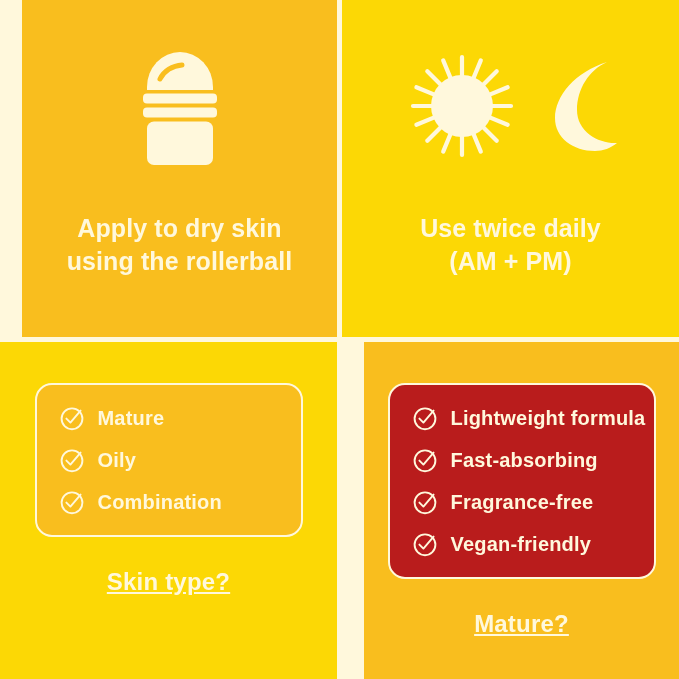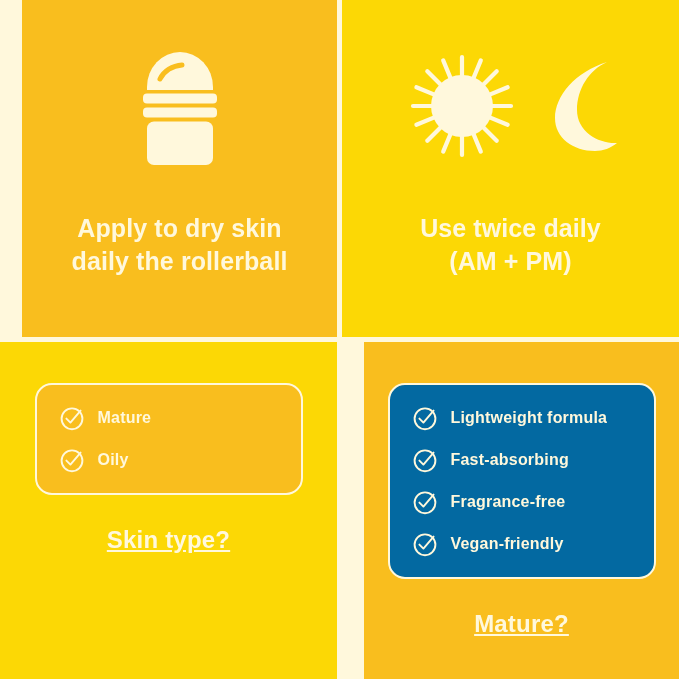--- a/index.html
+++ b/index.html
@@ -62,28 +62,28 @@
     width:268px;
     border:2px solid #FFF8DC;
     border-radius:17px;
     box-sizing:border-box;
     padding:20px 0 20px 22px;
     display:flex;flex-direction:column;
     justify-content:center;
     gap:16px;
   }
   .card-gold{background:#F9BE1E;}
-  .card-yellow{background:#0369a1;text-align:right;}
+  .card-yellow{background:#b91c1c;text-align:right;}
   .check-row{
     display:flex;align-items:center;gap:13px;
   }
   .check-icon{flex:0 0 auto;display:block;}
   .check-label{
     color:#FFF8DC;
-    font-size:16px;
+    font-size:20px;
     font-weight:700;
     line-height:1;
     white-space:nowrap;
     letter-spacing:.2px;
   }
   .bot-caption{
     margin-top:31px;
     width:100%;
     text-align:center;
     color:#FFF8DC;
@@ -108,21 +108,21 @@
 
         <rect x="6" y="46.5" width="74" height="10" rx="4" fill="#FFF8DC"></rect>
 
         <rect x="6" y="60.5" width="74" height="10" rx="4" fill="#FFF8DC"></rect>
 
         <rect x="10" y="74.5" width="66" height="43.5" rx="7" fill="#FFF8DC"></rect>
       </svg>
     </div>
     <div class="caption">
       <span class="line">Apply to dry skin</span>
-      <span class="line">daily the rollerball</span>
+      <span class="line">using the rollerball</span>
     </div>
   </div>
 
   <div class="panel panel-top bg-yellow">
     <div class="icon-area sunmoon">
 
       <svg width="126" height="126" viewBox="0 0 126 126">
         <circle cx="63" cy="63" r="31" fill="#FFF8DC"></circle>
         <g stroke="#FFF8DC" stroke-width="4.2" stroke-linecap="round">
           <line x1="63" y1="38" x2="63" y2="14"></line>
@@ -169,20 +169,27 @@
 
       <div class="check-row">
         <svg class="check-icon" width="26" height="26" viewBox="0 0 26 26">
           <circle cx="13" cy="13.8" r="10.4" fill="none" stroke="#FFF8DC" stroke-width="1.9"></circle>
           <path d="M7.4 13.6 L11.4 17.6 L21.6 5.6" fill="none" stroke="#FFF8DC" stroke-width="1.9" stroke-linecap="round" stroke-linejoin="round"></path>
         </svg>
         <span class="check-label">Oily</span>
       </div>
 
 
+      <div class="check-row">
+        <svg class="check-icon" width="26" height="26" viewBox="0 0 26 26">
+          <circle cx="13" cy="13.8" r="10.4" fill="none" stroke="#FFF8DC" stroke-width="1.9"></circle>
+          <path d="M7.4 13.6 L11.4 17.6 L21.6 5.6" fill="none" stroke="#FFF8DC" stroke-width="1.9" stroke-linecap="round" stroke-linejoin="round"></path>
+        </svg>
+        <span class="check-label">Combination</span>
+      </div>
 
     </div>
     <div class="bot-caption">Skin type?</div>
   </div>
 
   <div class="panel panel-bot bg-gold">
     <div class="checkbox-card card-yellow">
 
       <div class="check-row">
         <svg class="check-icon" width="26" height="26" viewBox="0 0 26 26">

